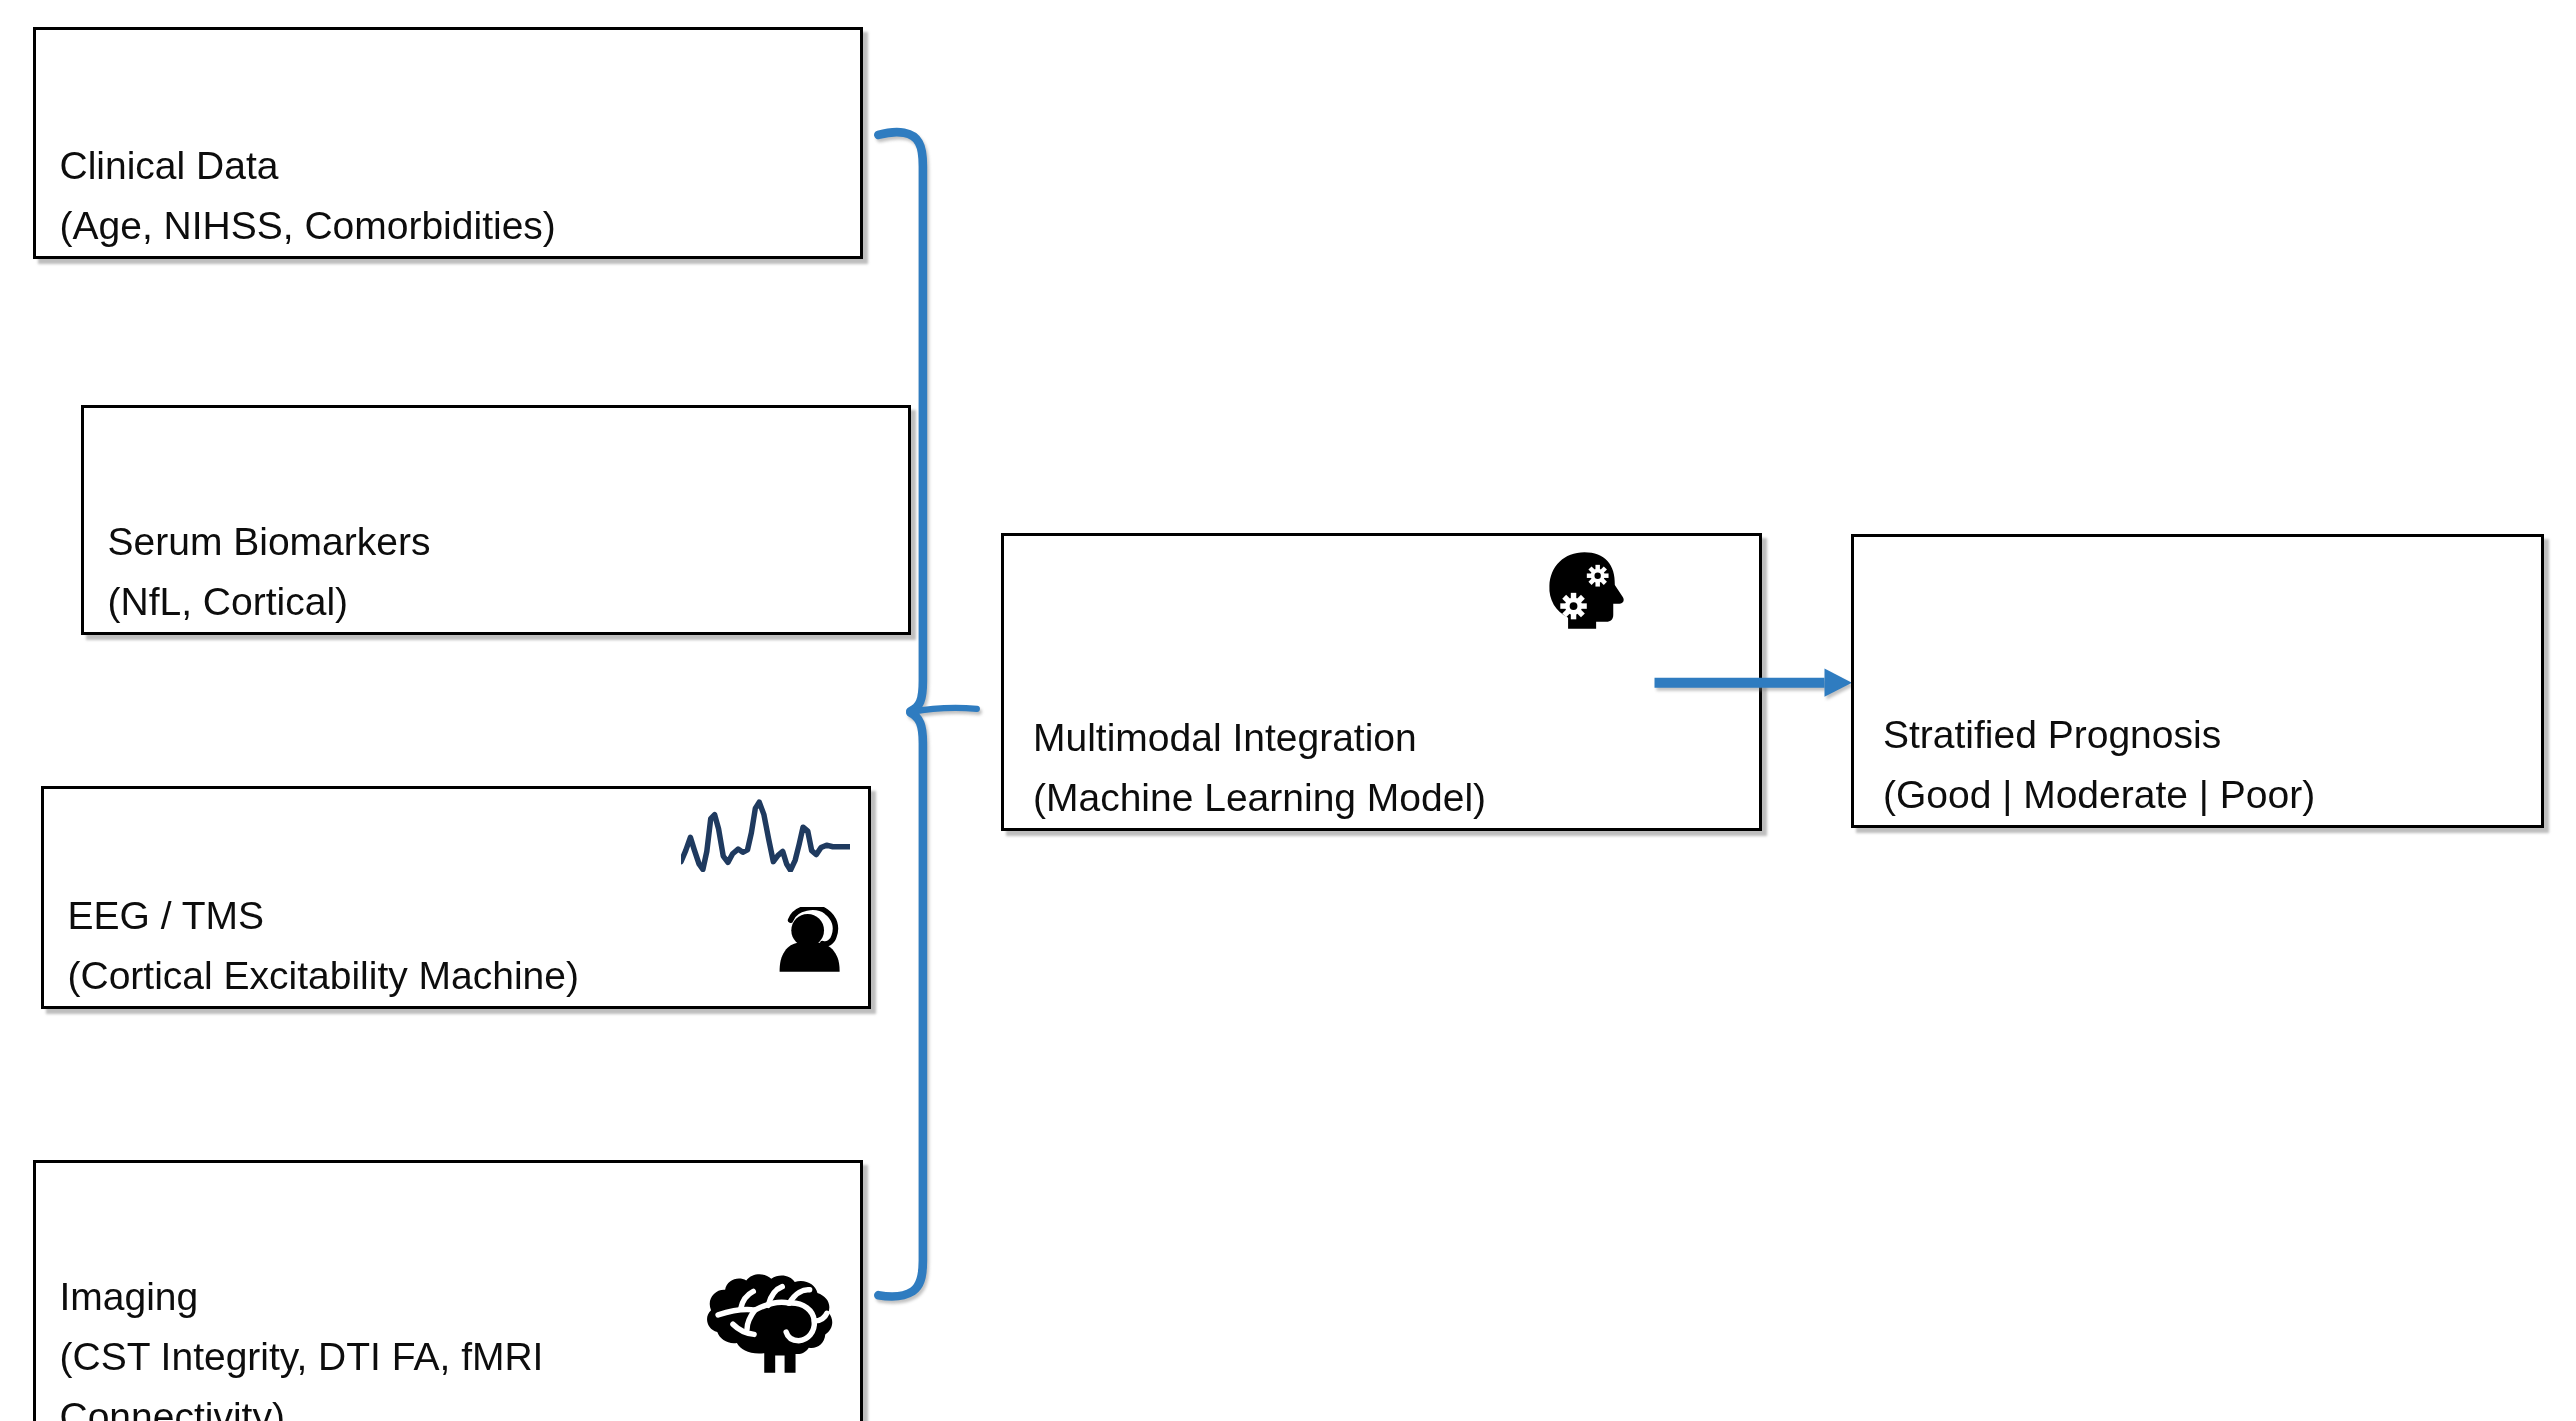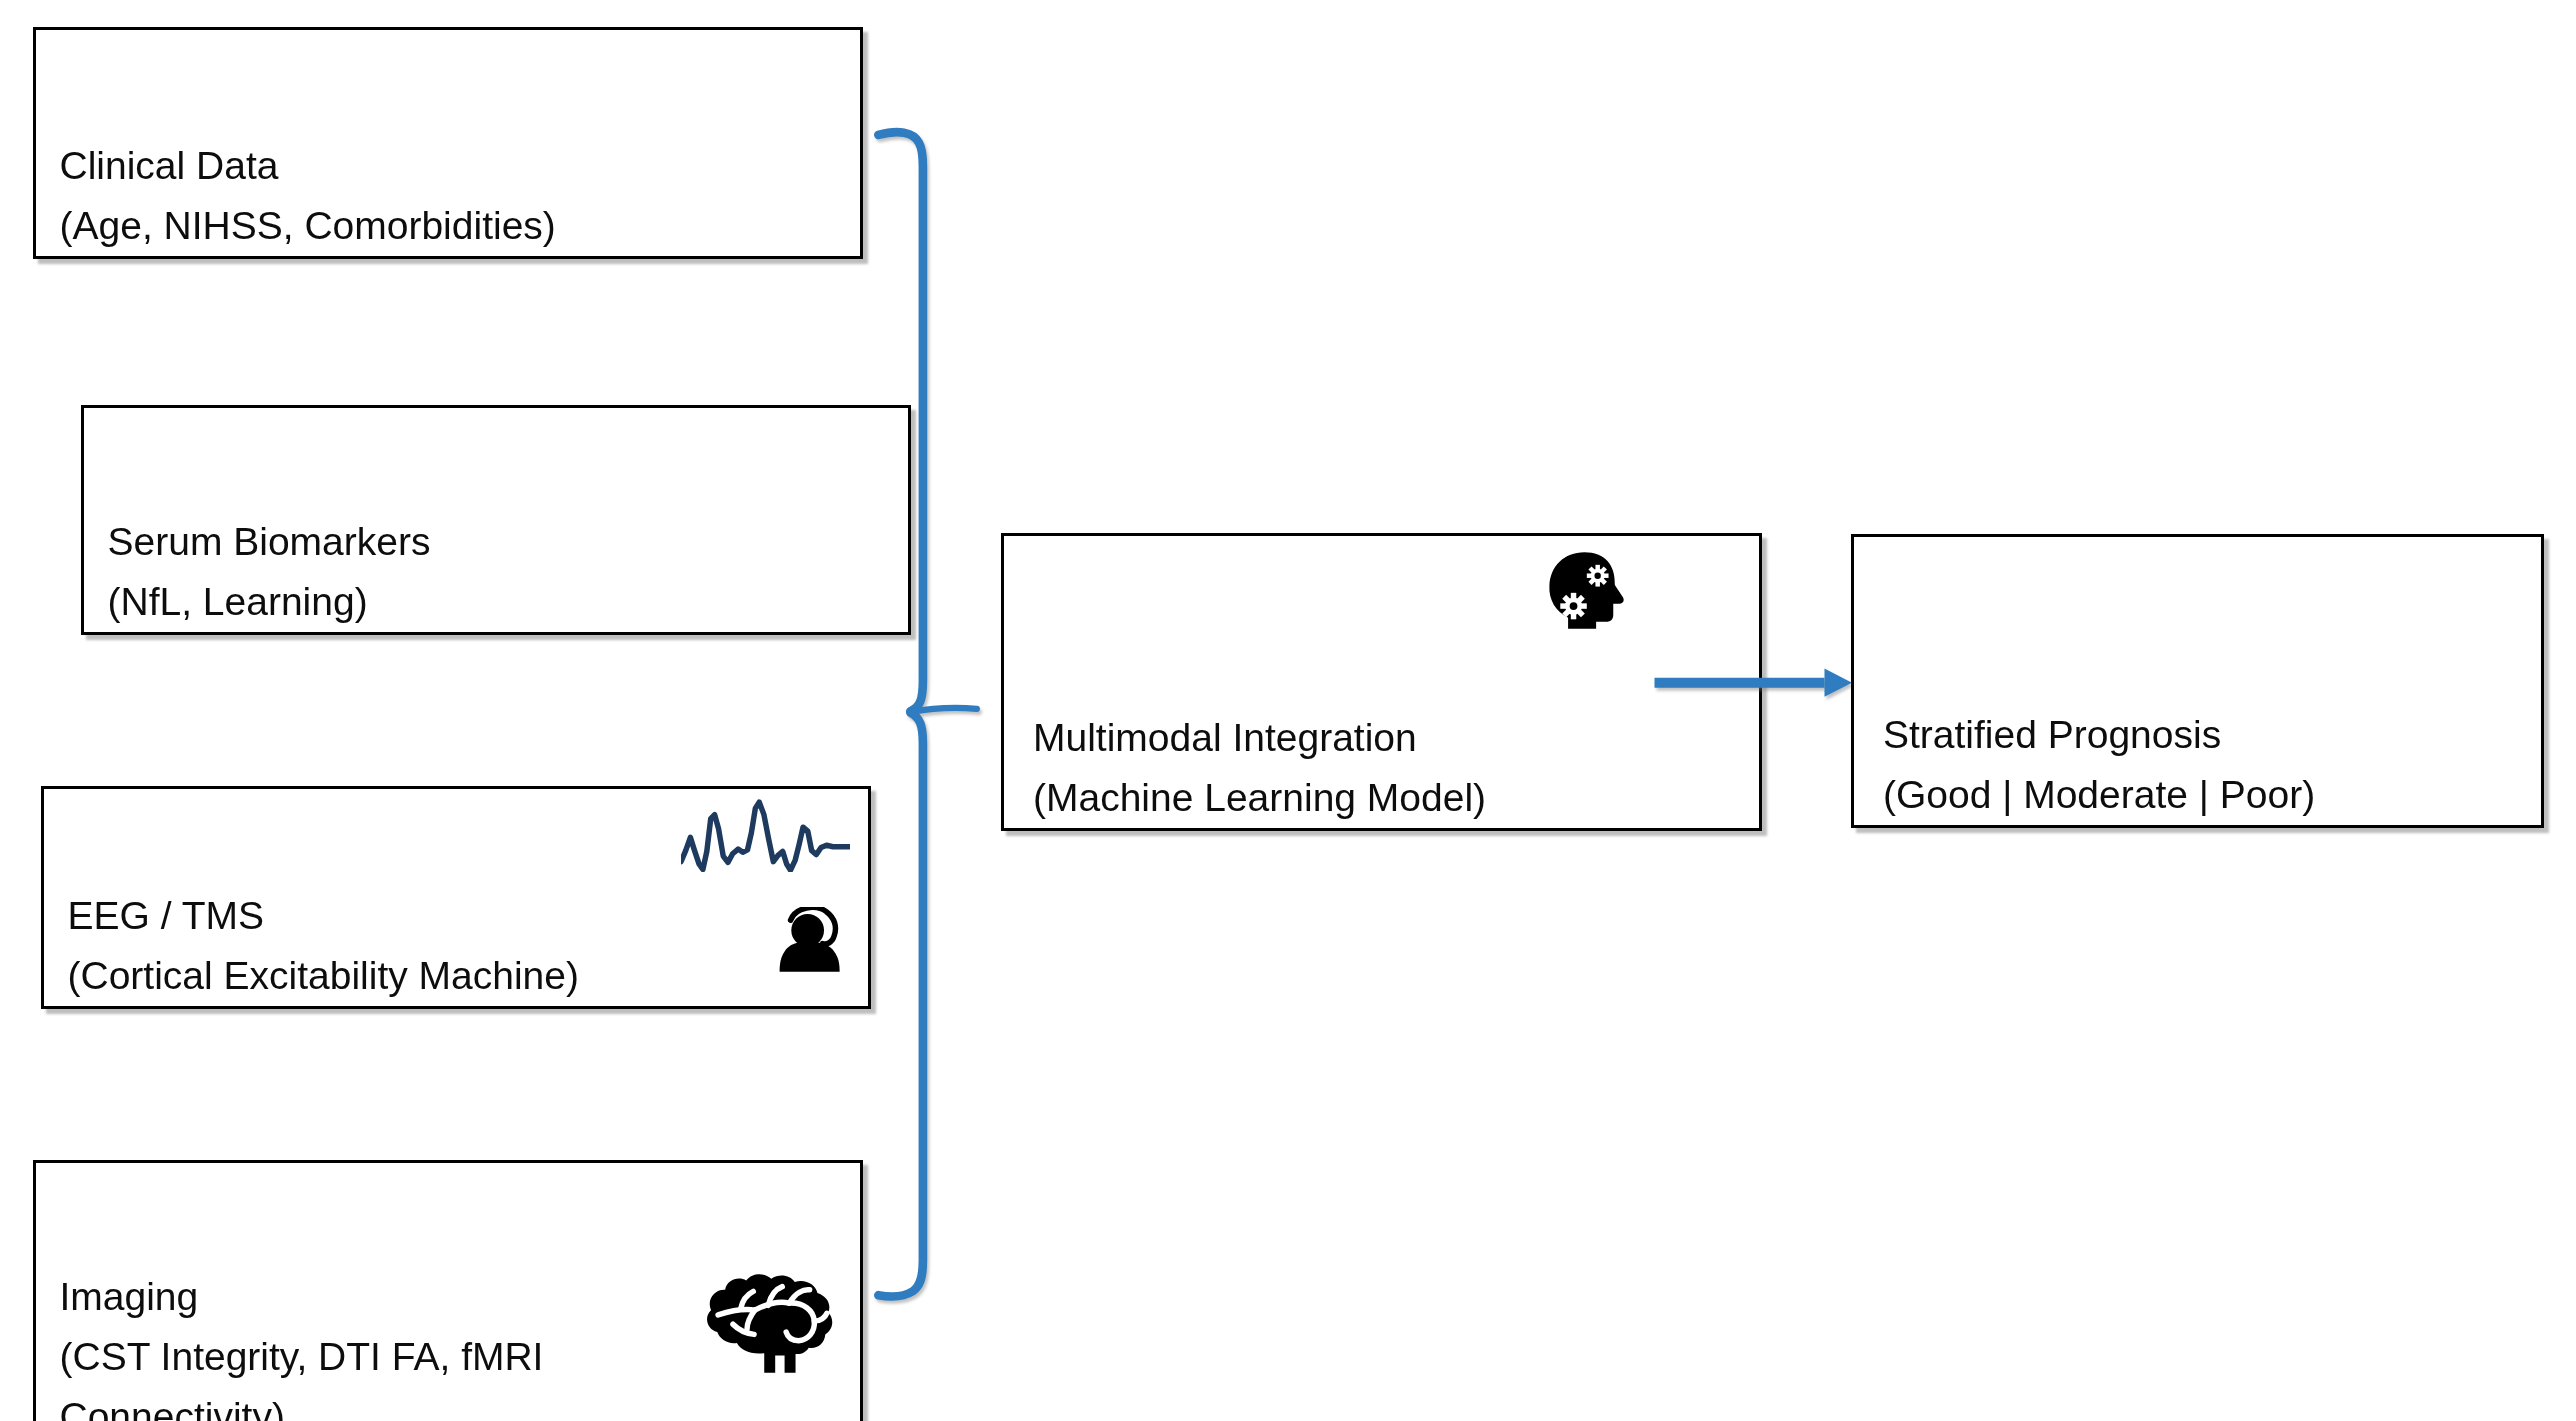--- a/index.html
+++ b/index.html
@@ -38,21 +38,21 @@
 
 <div class="canvas">
 
   <div class="box box-clinical">
     <div class="line">Clinical Data</div>
     <div class="line">(Age, NIHSS, Comorbidities)</div>
   </div>
 
   <div class="box box-serum">
     <div class="line">Serum Biomarkers</div>
-    <div class="line">(NfL, Learning)</div>
+    <div class="line">(NfL, Cortical)</div>
   </div>
 
   <div class="box box-eeg">
     <div class="line">EEG / TMS</div>
     <div class="line">(Cortical Excitability Machine)</div>
 
     <svg class="icon" style="left:637px; top:9.4px;" width="169" height="74" viewBox="863 1018 216 94">
       <polyline fill="none" stroke="#1F3A5F" stroke-width="7" stroke-linejoin="round" stroke-linecap="round" points="863,1099 869,1085 875,1068 880,1084 886,1102 891,1109 896,1086 901,1044 906,1039 911,1057
                 917,1092 923,1100 929,1089 936,1083 942,1087 948,1084 953,1062 958,1031 963,1023 969,1039
                 975,1070 981,1099 987,1091 993,1086 998,1102 1003,1110 1009,1097 1014,1077 1019,1055 1025,1060

